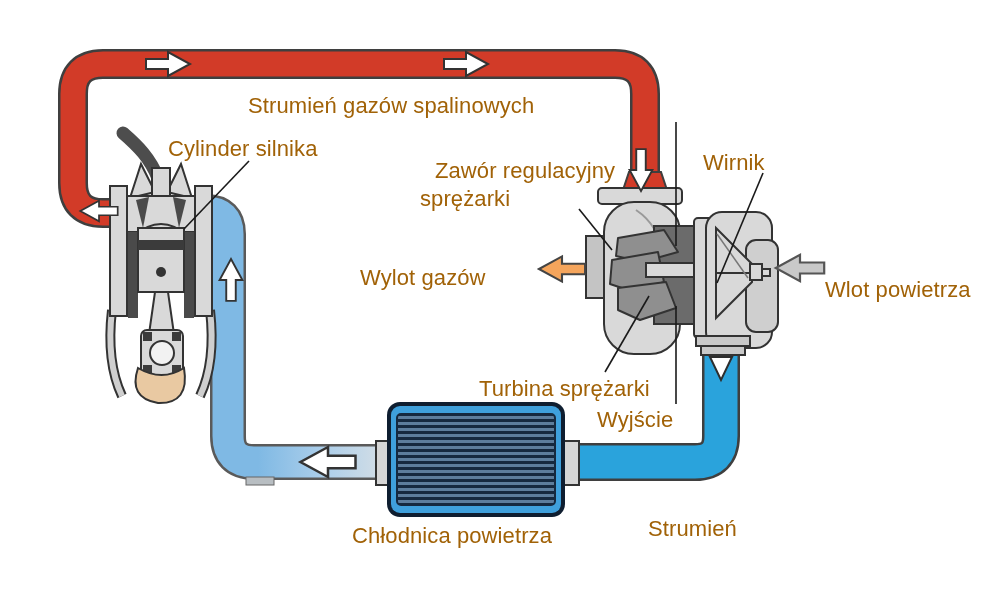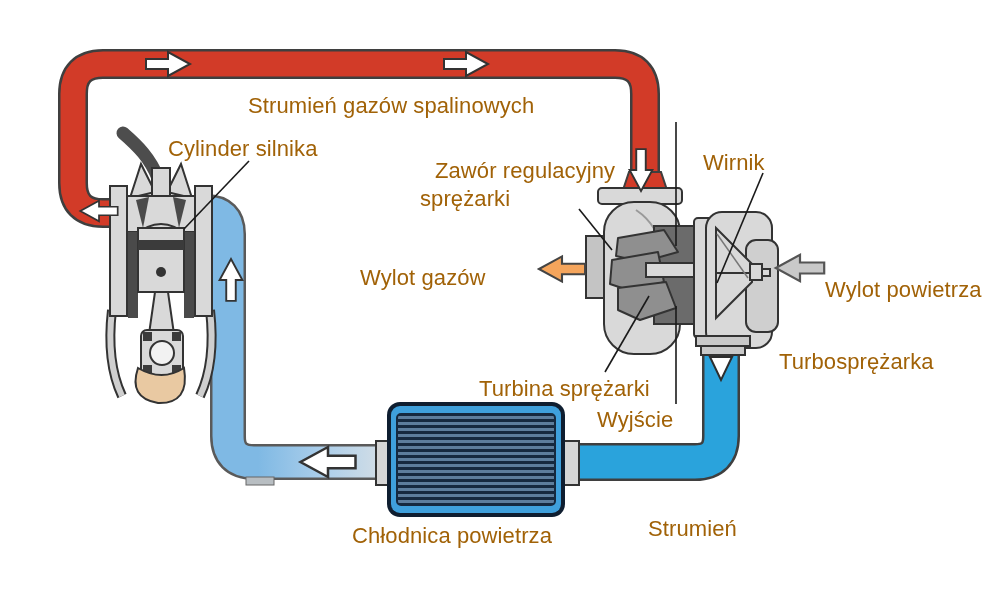--- a/index.html
+++ b/index.html
@@ -133,22 +133,21 @@
       <line x1="676" y1="306" x2="676" y2="404"></line>
     </g>
   </svg>
 
   <div class="lbl" style="left:248px;top:93px;">Strumień gazów spalinowych</div>
   <div class="lbl" style="left:168px;top:136px;">Cylinder silnika</div>
   <div class="lbl" style="left:408px;top:158px;margin-left:27px;">Zawór regulacyjny</div>
   <div class="lbl" style="left:408px;top:186px;margin-left:12px;">sprężarki</div>
   <div class="lbl" style="left:360px;top:265px;">Wylot gazów</div>
   <div class="lbl" style="left:703px;top:150px;">Wirnik</div>
-  <div class="lbl" style="left:825px;top:277px;">Wylot powietrza</div>
-  <div class="lbl" style="left:779px;top:349px;">Turbosprężarka</div>
+  <div class="lbl" style="left:825px;top:277px;">Wlot powietrza</div>
   <div class="lbl" style="left:479px;top:376px;">Turbina sprężarki</div>
   <div class="lbl" style="left:597px;top:407px;">Wyjście</div>
   <div class="lbl lbl-center" style="left:352px;top:522px;width:240px;">
     <div>Chłodnica powietrza</div>
   </div>
   <div class="lbl" style="left:648px;top:516px;">Strumień</div>
 
 </div>
 
 </body></html>

